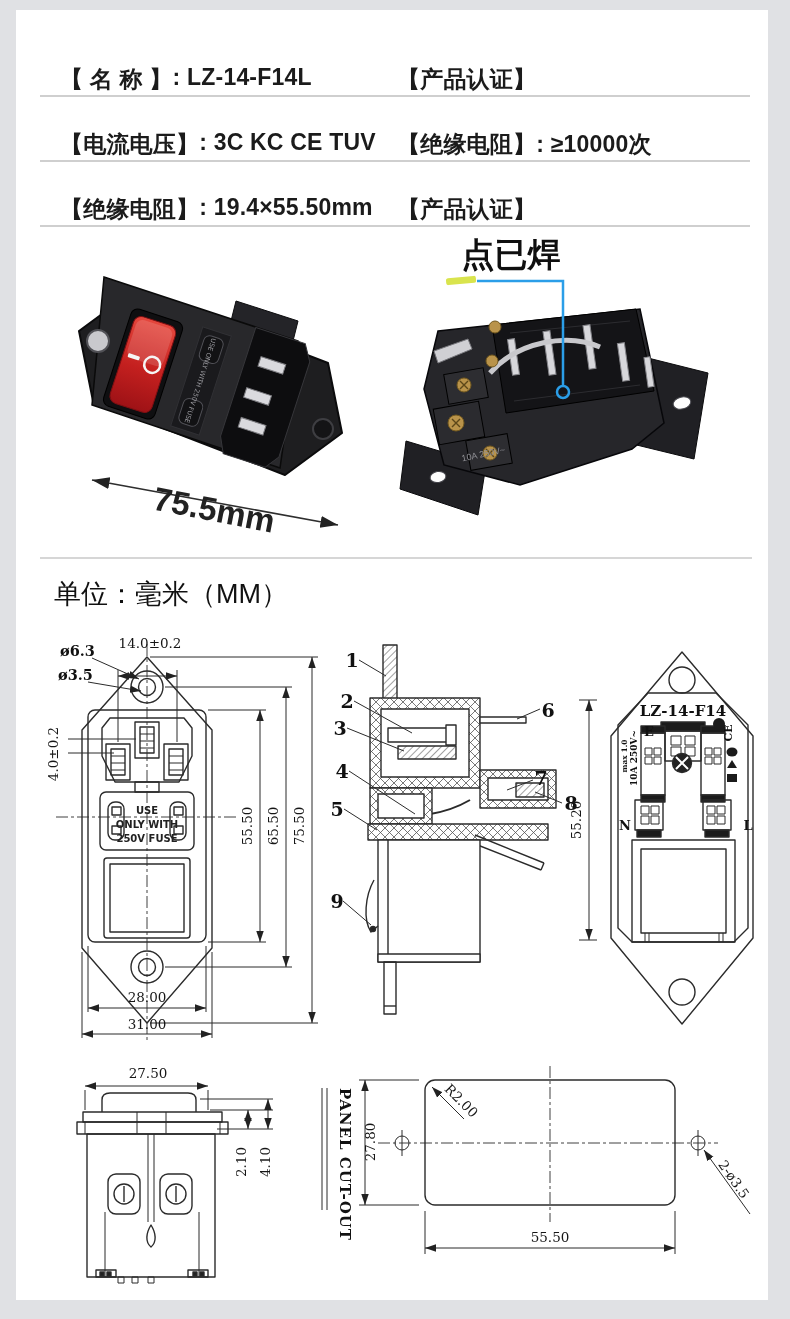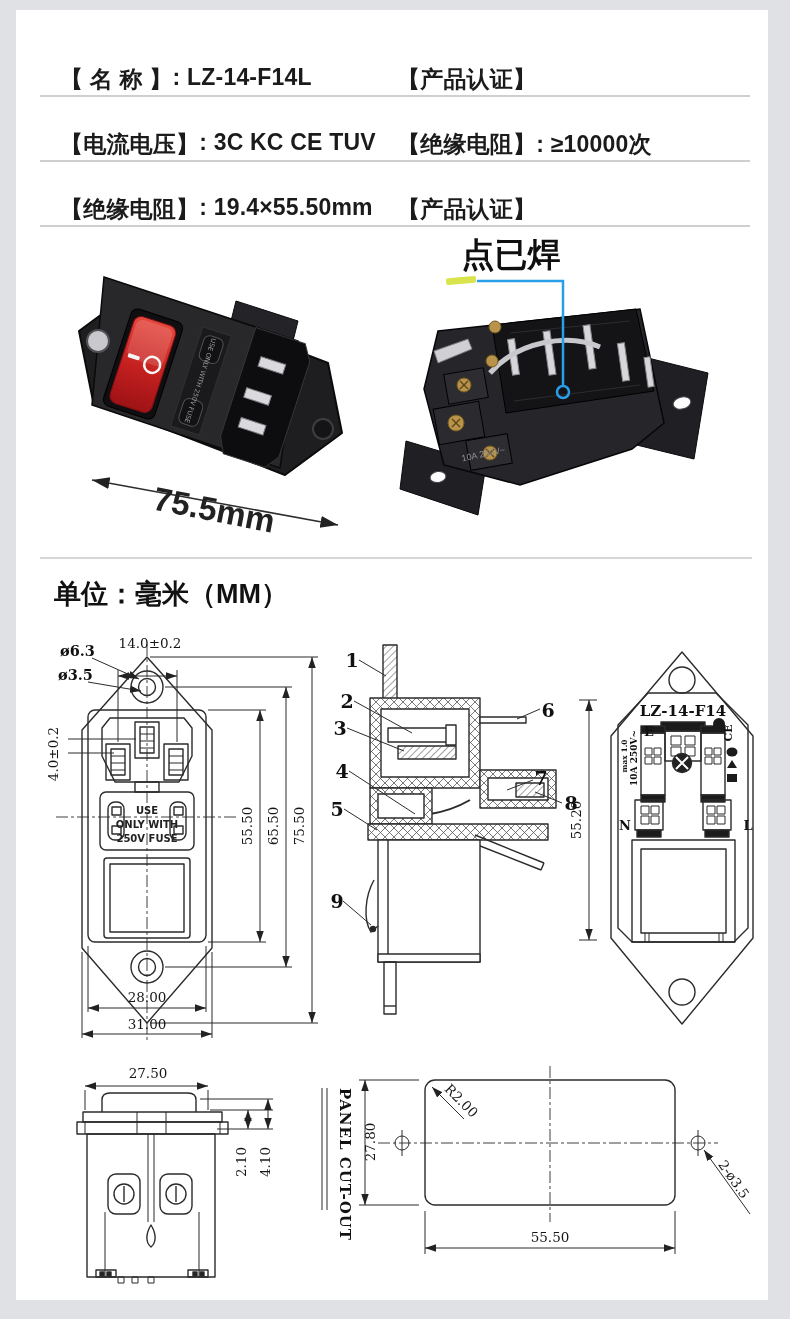--- a/index.html
+++ b/index.html
@@ -8,21 +8,21 @@
     background:#e0e1e4;
     font-family:"Liberation Sans","DejaVu Sans",sans-serif;
   }
   .card{position:absolute;left:16px;top:10px;width:752px;height:1290px;background:#ffffff;}
   
   .spec{position:absolute;left:24px;top:22px;width:710px;}
   .spec-row{height:63px;display:flex;align-items:flex-end;border-bottom:2px solid #cfcfcf;
     font-size:23px;font-weight:600;color:#1b1b1b;letter-spacing:.2px;white-space:nowrap;}
   .cell-l{width:357px;padding-left:20px;box-sizing:border-box;display:flex;}
   .cell-r{flex:1;display:flex;}
-  .units{position:absolute;left:38px;top:566px;font-size:27px;font-weight:700;color:#111;}
+  .units{position:absolute;left:38px;top:566px;font-size:27px;font-weight:400;color:#111;}
   .rule{position:absolute;left:24px;top:547px;width:712px;height:2px;background:#d6d6d6;}
   svg{position:absolute;}
   
   .ln{stroke:#2b2b2b;stroke-width:1.4;fill:none;stroke-linejoin:round;}
   .lnt{stroke:#2b2b2b;stroke-width:1;fill:none;}
   .dim{stroke:#2b2b2b;stroke-width:1;fill:none;}
   .cl{stroke:#2b2b2b;stroke-width:.9;fill:none;stroke-dasharray:12 3 3 3;}
   .dt{font-family:"DejaVu Serif","Liberation Serif",serif;font-size:13.5px;fill:#161616;}
   .dtb{font-family:"DejaVu Serif","Liberation Serif",serif;font-size:14.5px;font-weight:bold;fill:#111;}
   .num{font-family:"DejaVu Serif","Liberation Serif",serif;font-size:19px;font-weight:bold;fill:#111;}

